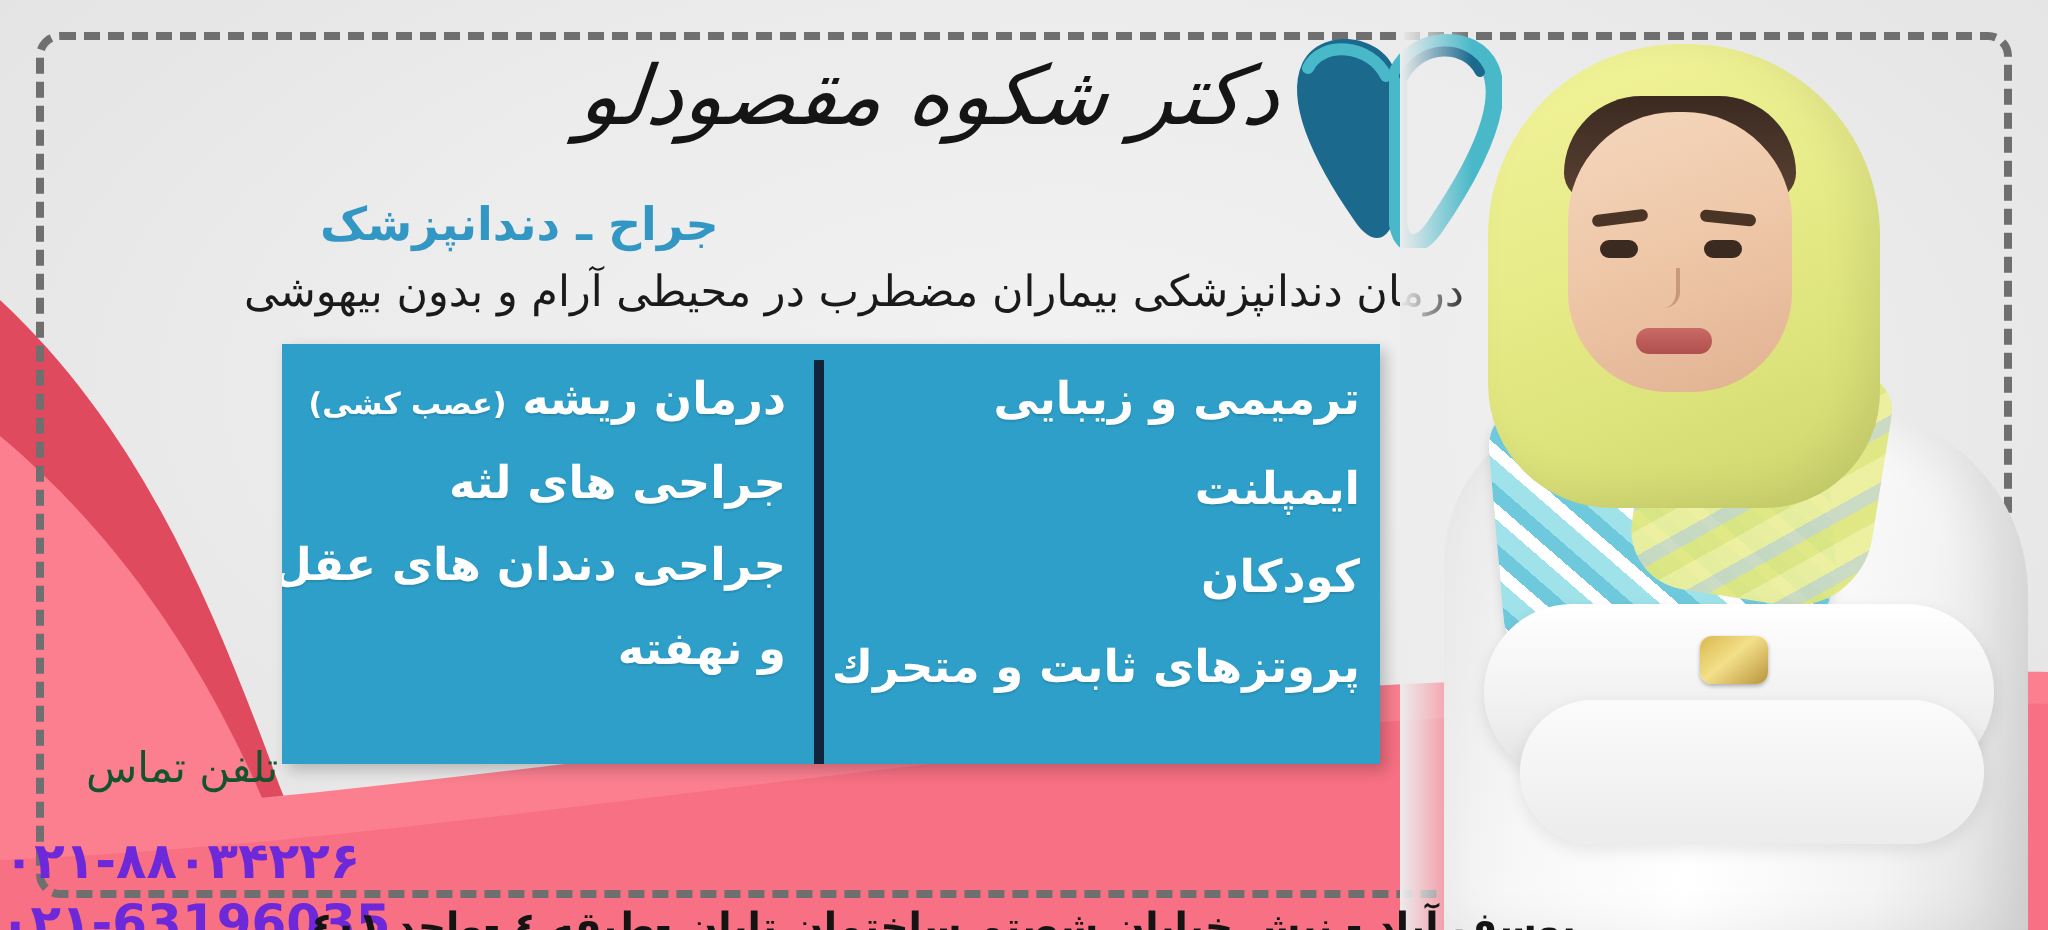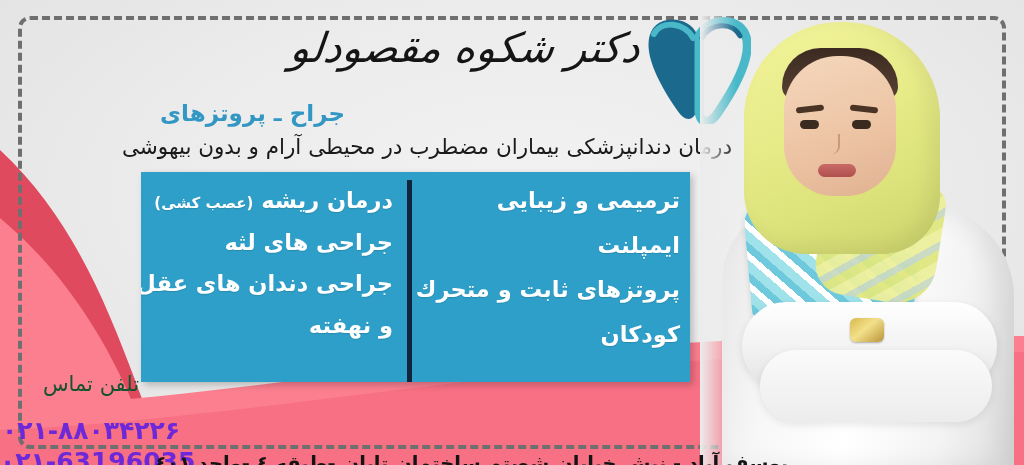--- a/index.html
+++ b/index.html
@@ -267,29 +267,29 @@
   <div class="logo">
     <svg viewBox="0 0 110 112" xmlns="http://www.w3.org/2000/svg">
       <path d="M56 22 C48 4 18 2 10 20 C2 38 14 66 36 98 C44 110 52 110 56 98 Z" fill="#1b6a8e"></path>
       <path d="M52 26 C44 10 20 8 13 22" fill="none" stroke="#49b9c9" stroke-width="6" stroke-linecap="round"></path>
       <path d="M58 24 C66 6 96 4 104 22 C112 40 98 70 76 102 C68 113 60 112 58 100 Z" fill="none" stroke="#49b9c9" stroke-width="9" stroke-linejoin="round"></path>
       <path d="M61 26 C70 10 92 10 99 24" fill="none" stroke="#1b6a8e" stroke-width="5" stroke-linecap="round"></path>
     </svg>
   </div>
 
   <div class="doctor-name">دکتر شکوه مقصودلو</div>
-  <div class="specialty">جراح ـ پروتزهای</div>
+  <div class="specialty">جراح ـ دندانپزشک</div>
   <div class="tagline">درمان دندانپزشکی بیماران مضطرب در محیطی آرام و بدون بیهوشی</div>
 
   <div class="services-panel">
     <div class="col right">
       <div class="svc">ترمیمی و زیبایی</div>
       <div class="svc">ایمپلنت</div>
+      <div class="svc">کودکان</div>
       <div class="svc">پروتزهای ثابت و متحرك</div>
-      <div class="svc">کودکان</div>
     </div>
     <div class="panel-divider"></div>
     <div class="col left">
       <div class="svc"><span>درمان ریشه</span> <span class="sub">(عصب کشی)</span></div>
       <div class="svc">جراحی های لثه</div>
       <div class="svc">جراحی دندان های عقل</div>
       <div class="svc">و نهفته</div>
     </div>
   </div>
 

